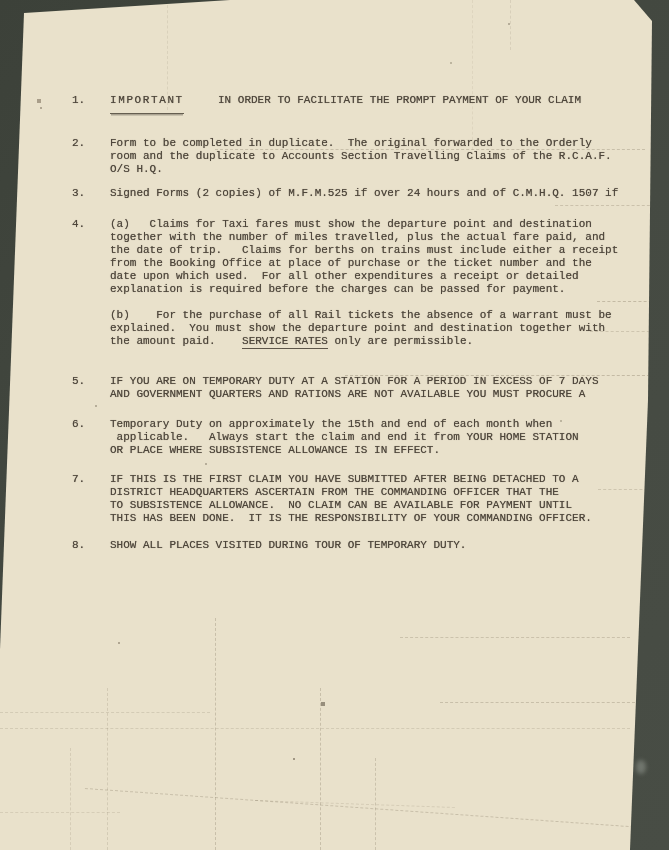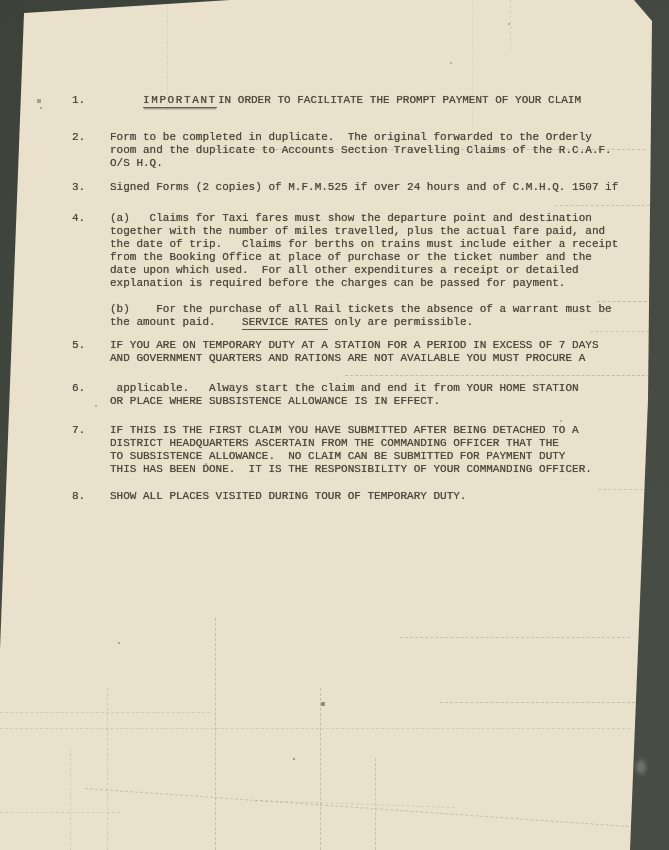--- a/index.html
+++ b/index.html
@@ -28,26 +28,26 @@
   
   #content{position:absolute;left:72px;top:94px;width:566px;
         font-size:11px;line-height:13px;color:#4e463b;
         text-shadow:0 0 .7px rgba(78,70,59,.75);}
   .item{display:flex;}
   .num{width:38px;flex:0 0 38px;}
   .body{flex:1;}
   .line{white-space:pre;}
   .itembody-split{display:flex;}
   .headcol{width:108px;flex:0 0 108px;}
-  .heading{display:inline-block;letter-spacing:1.6px;padding-bottom:0;
+  .heading{display:inline-block;letter-spacing:1.6px;padding-bottom:6px;
         border-bottom:1.5px solid rgba(78,70,59,.85);
-        box-shadow:0 2.5px 0 -1px rgba(78,70,59,.4);margin-left:33px;}
+        box-shadow:0 2.5px 0 -1px rgba(78,70,59,.4);}
   .u{border-bottom:1.2px solid rgba(78,70,59,.9);padding-bottom:.5px;}
   .mb1{margin-bottom:23px;} .mb2{margin-bottom:11px;} .mb3{margin-bottom:18px;}
-  .mb4a{margin-bottom:13px;} .mb4b{margin-bottom:10px;} .mb5{margin-bottom:17px;}
+  .mb4a{margin-bottom:13px;} .mb4b{margin-bottom:27px;} .mb5{margin-bottom:17px;}
   .mb6{margin-bottom:16px;} .mb7{margin-bottom:14px;}
   
   .bh{position:absolute;border-top:1px dashed rgba(100,88,66,.8);height:0;}
   .bv{position:absolute;border-left:1px dashed rgba(100,88,66,.8);width:0;}
   
   #specks{position:absolute;left:0;top:0;width:2px;height:2px;background:transparent;
         box-shadow:38px 100px 0 1px rgba(90,78,60,.45), 40px 107px 0 0 rgba(90,78,60,.4),
           322px 703px 0 1px rgba(70,60,45,.5), 293px 758px 0 0 rgba(70,60,45,.45),
           118px 642px 0 0 rgba(90,78,60,.4), 508px 23px 0 0 rgba(90,78,60,.35),
           450px 62px 0 0 rgba(90,78,60,.3), 95px 405px 0 0 rgba(90,78,60,.35),
@@ -121,46 +121,48 @@
           <div class="line">from the Booking Office at place of purchase or the ticket number and the</div>
           <div class="line">date upon which used.  For all other expenditures a receipt or detailed</div>
           <div class="line">explanation is required before the charges can be passed for payment.</div>
         </div>
       </div>
 
       <div class="item mb4b">
         <div class="num line"></div>
         <div class="body">
           <div class="line">(b)    For the purchase of all Rail tickets the absence of a warrant must be</div>
+          <div class="line">explained.  You must show the departure point and destination together with</div>
           <div class="line"><span>the amount paid.    </span><span class="u">SERVICE RATES</span><span> only are permissible.</span></div>
         </div>
       </div>
 
       <div class="item mb5">
         <div class="num line">5.</div>
         <div class="body">
           <div class="line">IF YOU ARE ON TEMPORARY DUTY AT A STATION FOR A PERIOD IN EXCESS OF 7 DAYS</div>
           <div class="line">AND GOVERNMENT QUARTERS AND RATIONS ARE NOT AVAILABLE YOU MUST PROCURE A</div>
         </div>
       </div>
 
       <div class="item mb6">
         <div class="num line">6.</div>
         <div class="body">
+          <div class="line">Temporary Duty on approximately the 15th and end of each month when</div>
           <div class="line"> applicable.   Always start the claim and end it from YOUR HOME STATION</div>
           <div class="line">OR PLACE WHERE SUBSISTENCE ALLOWANCE IS IN EFFECT.</div>
         </div>
       </div>
 
       <div class="item mb7">
         <div class="num line">7.</div>
         <div class="body">
           <div class="line">IF THIS IS THE FIRST CLAIM YOU HAVE SUBMITTED AFTER BEING DETACHED TO A</div>
           <div class="line">DISTRICT HEADQUARTERS ASCERTAIN FROM THE COMMANDING OFFICER THAT THE</div>
-          <div class="line">TO SUBSISTENCE ALLOWANCE.  NO CLAIM CAN BE SUBMITTED FOR PAYMENT DUTY</div>
+          <div class="line">TO SUBSISTENCE ALLOWANCE.  NO CLAIM CAN BE AVAILABLE FOR PAYMENT UNTIL</div>
           <div class="line">THIS HAS BEEN DONE.  IT IS THE RESPONSIBILITY OF YOUR COMMANDING OFFICER.</div>
         </div>
       </div>
 
       <div class="item">
         <div class="num line">8.</div>
         <div class="body">
           <div class="line">SHOW ALL PLACES VISITED DURING TOUR OF TEMPORARY DUTY.</div>
         </div>
       </div>

